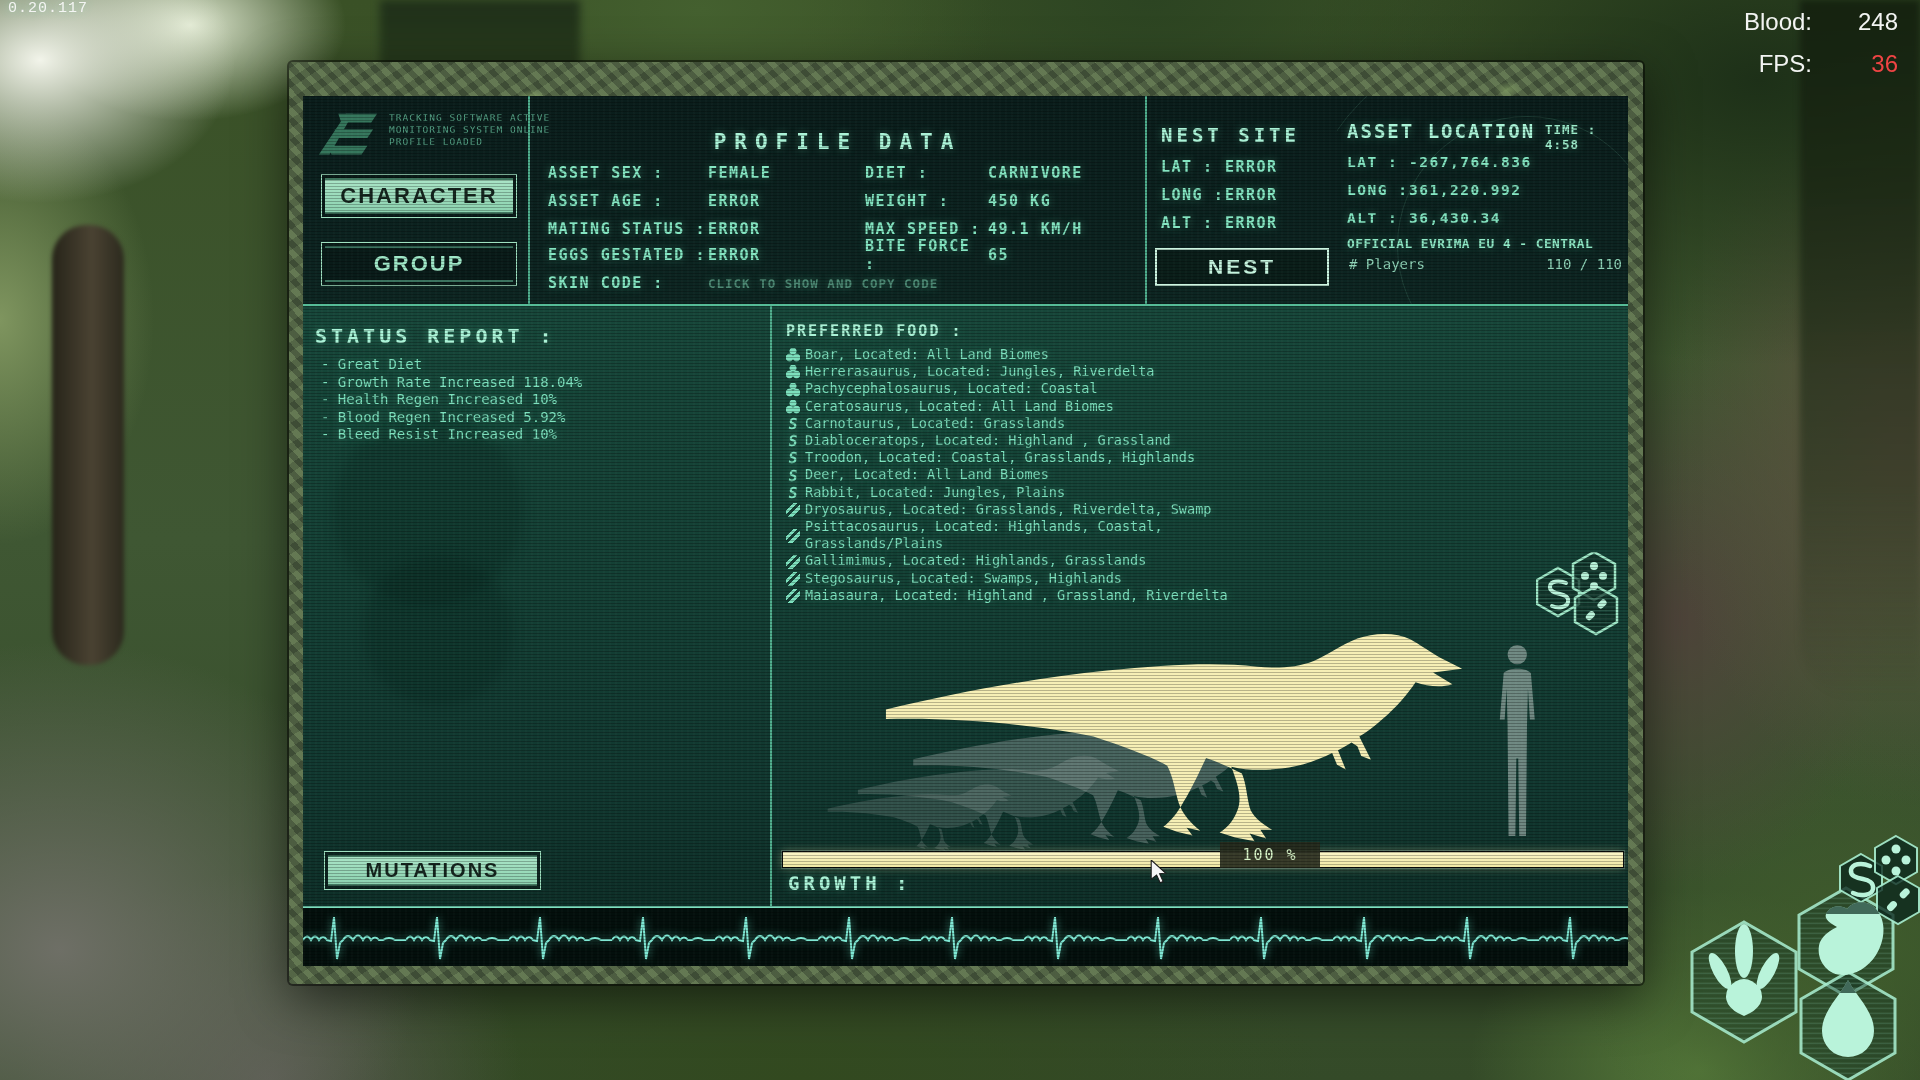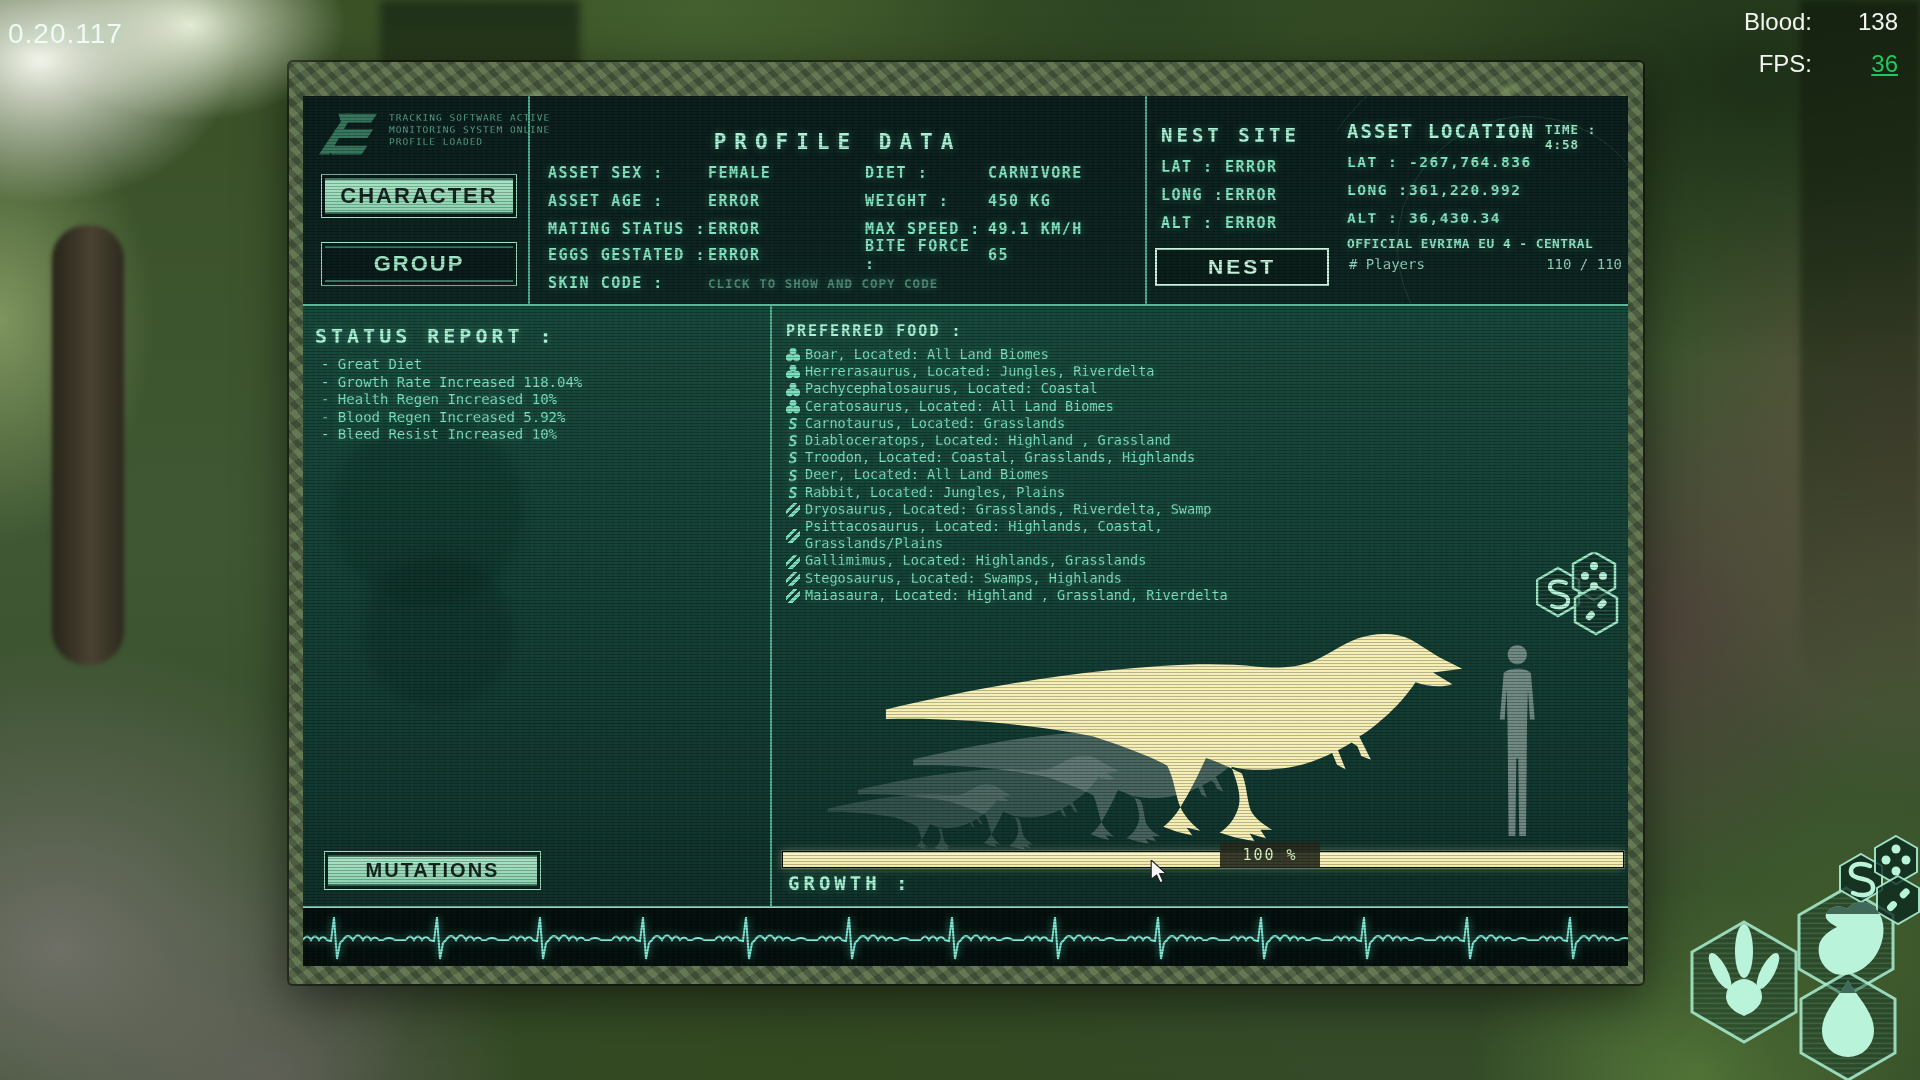--- a/index.html
+++ b/index.html
@@ -27,27 +27,27 @@
   }
   .blob { position:absolute; pointer-events:none; }
   .trunk1 { left:52px; top:225px; width:72px; height:440px; border-radius:34px;
     background:linear-gradient(90deg,#262419,#4a4232 55%,#2c2a1e); filter:blur(2px); }
   .vines  { right:0; top:0; width:120px; height:700px; border-radius:0 0 0 60px;
     background:linear-gradient(180deg, rgba(20,32,15,.9), rgba(40,52,30,.55) 70%, rgba(40,52,30,0)); filter:blur(3px); }
   .canopy { left:380px; top:0; width:200px; height:150px; border-radius:0 0 60px 60px;
     background:linear-gradient(180deg,#20301a,#31491f); filter:blur(4px); }
 
   
-  .version { position:absolute; left:8px; top:18px; font-family:Liberation Sans, sans-serif;
-    font-size:28px; color:rgba(250,250,250,.92); letter-spacing:1px; }
+  .version { position:absolute; left:8px; top:0; font-family:Liberation Mono, monospace;
+    font-size:15px; color:rgba(250,250,250,.92); letter-spacing:1px; }
   .netstats { position:absolute; right:22px; top:8px; font-family:"Liberation Sans",sans-serif;
     font-size:24px; color:#f2f4f2; }
   .netrow { display:flex; justify-content:flex-end; gap:34px; margin-bottom:14px; }
   .netrow .val { min-width:52px; text-align:right; }
-  .fps-val { color:#22c55e;text-decoration:underline; }
+  .fps-val { color:#ef4444; }
 
   
   .panel { position:absolute; left:289px; top:62px; width:1354px; height:922px;
     background-color:#5c6f52;
     background-image:
       radial-gradient(26px 16px at 18% 4%, rgba(146,176,112,.75), transparent 60%),
       radial-gradient(30px 18px at 64% 97%, rgba(70,88,52,.85), transparent 60%),
       radial-gradient(22px 14px at 90% 3%, rgba(128,156,98,.7), transparent 60%),
       repeating-linear-gradient(47deg, rgba(30,40,25,.35) 0 6px, rgba(96,118,74,.28) 6px 12px),
       repeating-linear-gradient(-33deg, rgba(124,146,96,.3) 0 9px, rgba(52,64,40,.32) 9px 17px);
@@ -166,21 +166,21 @@
   <div class="blob trunk1"></div>
   <div class="blob vines"></div>
   <div class="blob canopy"></div>
 </div>
 
 <div class="version glow">0.20.117</div>
 
 <div class="netstats">
   <div class="netrow">
     <span>Blood:</span>
-    <span class="val">138</span>
+    <span class="val">248</span>
   </div>
   <div class="netrow">
     <span>FPS:</span>
     <span class="val fps-val">36</span>
   </div>
 </div>
 
 <div class="panel">
 <div class="screen">
 

